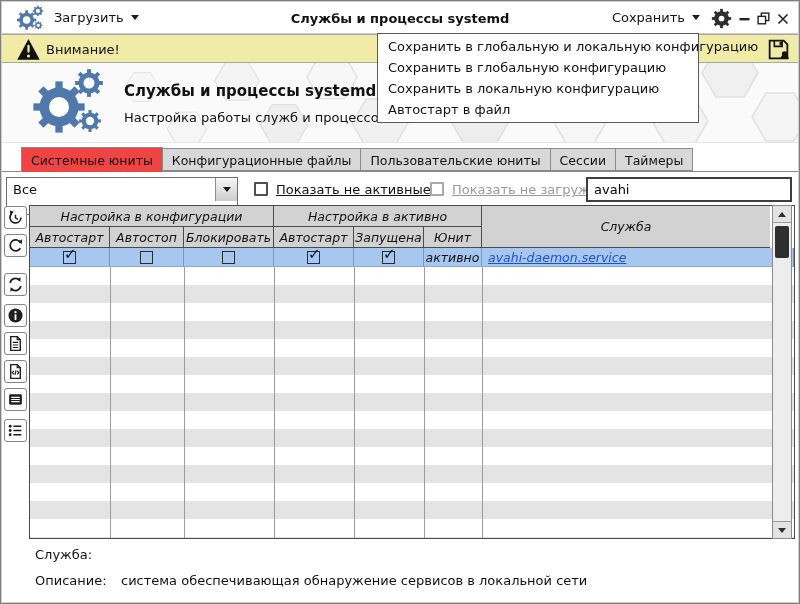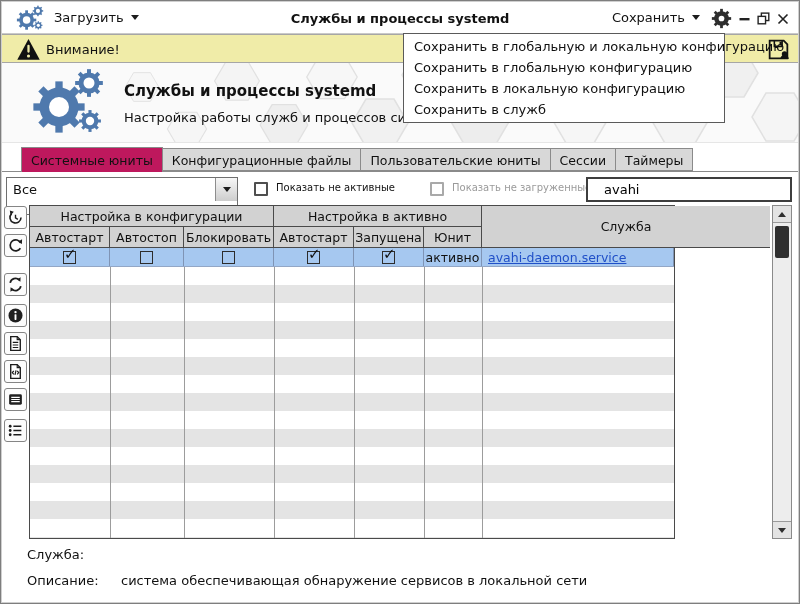--- a/index.html
+++ b/index.html
@@ -19,53 +19,53 @@
   .winbtn { position:absolute; top:9px; width:15px; height:15px; display:flex; align-items:center; justify-content:center; }
   .wb-min { right:46px; } .wb-max { right:27px; } .wb-close { right:8px; }
 
   
   .warnbar { position:absolute; left:1px; right:1px; top:33px; height:29px; background:#f0eca8; border-top:1px solid #a6a6a6; border-bottom:1px solid #a6a6a6; }
   .warn-icon { position:absolute; left:14px; top:3px; }
   .warn-label { position:absolute; left:44px; top:7px; font-size:13px; }
   .warn-save { position:absolute; right:7px; top:2px; }
 
   
-  .savemenu { position:absolute; left:402px; top:32px; width:322px; background:#fff; border:1px solid #5a5a5a; z-index:60; padding:2px 0; }
+  .savemenu { position:absolute; left:376px; top:32px; width:322px; background:#fff; border:1px solid #5a5a5a; z-index:60; padding:2px 0; }
   .savemenu .mi { height:21px; line-height:21px; padding:0 10px; font-size:13px; white-space:nowrap; }
 
   
   .banner { position:absolute; left:1px; right:1px; top:62px; height:80px; background:#fafafa; overflow:hidden; border-bottom:1px solid #e6e6e6; }
   .banner-title { position:absolute; left:122px; top:19px; font-size:15px; font-weight:bold; }
   .banner-sub { position:absolute; left:122px; top:47px; font-size:13px; }
   .banner-logo { position:absolute; left:28px; top:5px; }
 
   
   .tabline { position:absolute; left:1px; right:1px; top:170px; height:1px; background:#8a8a8a; z-index:1; }
   .tabs { position:absolute; left:20px; top:147px; display:flex; z-index:2; }
   .tab { height:23px; padding:4px 9px 0; font-size:12.5px; background:#d8d8d8; border:1px solid #8a8a8a; border-left:none; }
   .tab:first-child { border-left:1px solid #8a8a8a; }
-  .tab.active { background:#be185d; height:25px; margin-top:-1px; padding-top:5px; border-bottom:none; border-left:1px solid #8a8a8a; }
+  .tab.active { background:#ef4444; height:25px; margin-top:-1px; padding-top:5px; border-bottom:none; border-left:1px solid #8a8a8a; }
 
   
   .combo { position:absolute; left:5px; top:176px; width:232px; height:38px; border:1px solid #6f6f6f; background:#fff; }
   .combo-text { position:absolute; left:6px; top:4px; font-size:13px; }
   .combo-btn { position:absolute; right:0; top:0; width:22px; height:23px; background:linear-gradient(#f7f7f7,#cdcdcd); border-left:1px solid #8d8d8d; display:flex; align-items:center; justify-content:center; }
   .combo-btn .caret { border-top-width:5px; }
   .fcb { position:absolute; width:14px; height:14px; background:#fff; border:2px solid #4f4f4f; border-radius:1px; }
   .fcb.dis { border-color:#a9a9a9; }
   .fcb-1 { left:253px; top:181px; } .fcb-2 { left:429px; top:181px; }
-  .flabel { position:absolute; top:181px; font-size:10px; }
+  .flabel { position:absolute; top:181px; font-size:13px;text-decoration:underline; }
   .flabel-1 { left:275px; } .flabel-2 { left:451px; color:#9a9a9a; }
-  .search { position:absolute; left:585px; top:176px; width:206px; height:25px; border:2px solid #3e3e3e; font-family:"DejaVu Sans",sans-serif; font-size:13px; padding:0 16px; outline:none; }
+  .search { position:absolute; left:585px; top:176px; width:206px; height:25px; border:2px solid #3e3e3e; font-family:"DejaVu Sans",sans-serif; font-size:13px; padding:0 6px; outline:none; }
 
   
   .sbtn { position:absolute; left:3px; width:23px; height:23px; background:#fcfcfc; border:1px solid #858585; border-radius:3px; display:flex; align-items:center; justify-content:center; }
 
   
-  .table { position:absolute; left:28px; top:204px; width:646px; height:334px; border:1px solid #4a4a4a; background:#fff; }
+  .table { position:absolute; left:28px; top:204px; width:766px; height:334px; border:1px solid #4a4a4a; background:#fff;font-style:italic; }
   .hrow { display:flex; height:21px; }
   .hcell { background:#d2d2d2; border-right:1px solid #4a4a4a; border-bottom:1px solid #4a4a4a; display:flex; align-items:center; justify-content:center; font-size:12.5px; }
   .w-g1 { width:244px; } .w-g2 { width:208px; }
   .c0 { width:80px; } .c1 { width:74px; } .c2 { width:90px; } .c3 { width:80px; } .c4 { width:70px; } .c5 { width:58px; }
   .hd-service { position:absolute; left:452px; top:0; width:288px; height:42px; background:#d2d2d2; border-bottom:1px solid #4a4a4a; display:flex; align-items:center; justify-content:center; font-size:12.5px; }
   .drow { display:flex; height:19px; background:#a6c8f0; border-bottom:1px solid #93a7c6; }
   .dcell { border-right:1px solid #7f94b5; display:flex; align-items:center; justify-content:center; font-size:12.5px; }
   .dcell.svc { justify-content:flex-start; padding-left:6px; }
   .svc-link { color:#2050c8; text-decoration:underline; font-size:12.5px; }
   .empty { position:absolute; left:0; top:61px; right:0; bottom:0;
@@ -78,21 +78,21 @@
 
   
   .sb { position:absolute; left:771px; top:204px; width:20px; height:334px; border:1px solid #8a8a8a; background:#ededed; }
   .sb-up { position:absolute; left:0; right:0; top:0; height:17px; background:#e3e3e3; border-bottom:1px solid #9a9a9a; display:flex; align-items:center; justify-content:center; }
   .sb-down { position:absolute; left:0; right:0; bottom:0; height:17px; background:#e3e3e3; border-top:1px solid #9a9a9a; display:flex; align-items:center; justify-content:center; }
   .tri-up { width:0; height:0; border-left:4px solid transparent; border-right:4px solid transparent; border-bottom:5px solid #2e2e2e; }
   .tri-down { width:0; height:0; border-left:4px solid transparent; border-right:4px solid transparent; border-top:5px solid #2e2e2e; }
   .sb-thumb { position:absolute; left:2px; right:2px; top:20px; height:32px; background:#2f2f2f; border-radius:2px; }
 
   
-  .st-label { position:absolute; left:26px; font-size:13px; }
+  .st-label { position:absolute; left:34px; font-size:13px; }
   .st-value { position:absolute; left:120px; font-size:13px; }
   .row1 { top:546px; } .row2 { top:572px; }
 </style>
 </head>
 <body>
 
 <svg width="0" height="0" style="position:absolute" aria-hidden="true">
   <defs>
     <g id="gear">
       <rect x="-3" y="-21" width="6" height="9" transform="rotate(0)"></rect>
@@ -195,21 +195,21 @@
         <use href="#gearslogo"></use>
       </svg>
     <div class="banner-title">Службы и процессы systemd</div>
     <div class="banner-sub">Настройка работы служб и процессов системы</div>
   </div>
 
   <div class="savemenu">
     <div class="mi">Сохранить в глобальную и локальную конфигурацию</div>
     <div class="mi">Сохранить в глобальную конфигурацию</div>
     <div class="mi">Сохранить в локальную конфигурацию</div>
-    <div class="mi">Сохранить в служб</div>
+    <div class="mi">Автостарт в файл</div>
   </div>
 
   <div class="tabline"></div>
   <div class="tabs">
     <div class="tab active">Системные юниты</div>
     <div class="tab">Конфигурационные файлы</div>
     <div class="tab">Пользовательские юниты</div>
     <div class="tab">Сессии</div>
     <div class="tab">Таймеры</div>
   </div>

